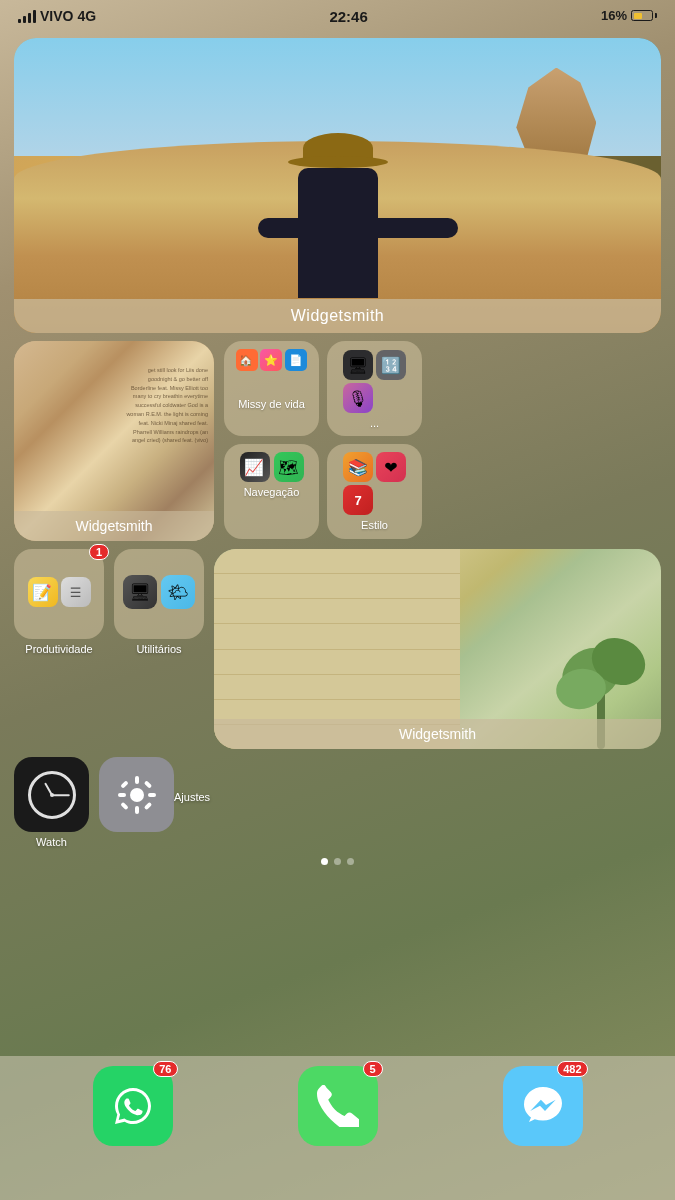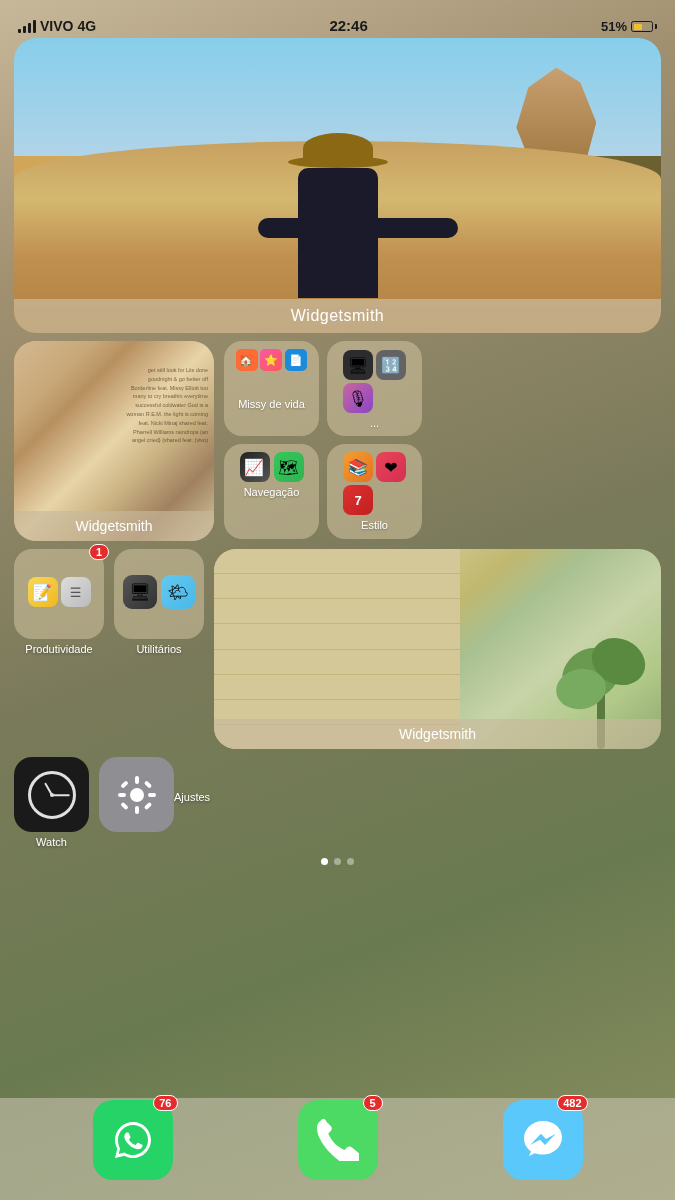--- a/index.html
+++ b/index.html
@@ -18,21 +18,21 @@
       inset: 0;
       background: linear-gradient(160deg, #c8b89a 0%, #a09070 20%, #7a7a5a 50%, #6a7a50 75%, #8a9060 100%);
     }
 
     
     .status-bar {
       position: relative;
       z-index: 10;
       display: flex;
       justify-content: space-between;
-      align-items: flex-end;
+      align-items: flex-start;
       padding: 8px 18px 4px;
       color: #1a1a1a;
       font-size: 14px;
       font-weight: 600;
       height: 38px;
     }
     .status-left { display: flex; align-items: center; gap: 4px; }
     .status-center { font-size: 15px; font-weight: 700; }
     .status-right { display: flex; align-items: center; gap: 4px; }
     .signal-bars { display: flex; align-items: flex-end; gap: 2px; }
@@ -249,24 +249,24 @@
     .dot.active {
       background: #fff;
     }
 
     
     .dock {
       position: absolute;
       bottom: 0;
       left: 0;
       right: 0;
-      height: 102px;
+      height: 144px;
       background: rgba(200, 195, 175, 0.6);
       display: flex;
-      align-items: flex-end;
+      align-items: flex-start;
       justify-content: space-around;
       padding: 10px 30px 20px;
     }
     .dock-app {
       display: flex;
       flex-direction: column;
       align-items: center;
       position: relative;
     }
     .dock-icon {
@@ -447,21 +447,21 @@
       <span style="height:4px"></span>
       <span style="height:7px"></span>
       <span style="height:10px"></span>
       <span style="height:13px"></span>
     </div>
     <span>VIVO</span>
     <span>4G</span>
   </div>
   <div class="status-center">22:46</div>
   <div class="status-right">
-    <span style="font-size:13px">51%</span>
+    <span style="font-size:13px">16%</span>
     <div class="battery-icon">
       <div class="battery-body">
         <div class="battery-fill"></div>
       </div>
       <div class="battery-tip"></div>
     </div>
   </div>
 </div>
 
 <div class="home-screen">

